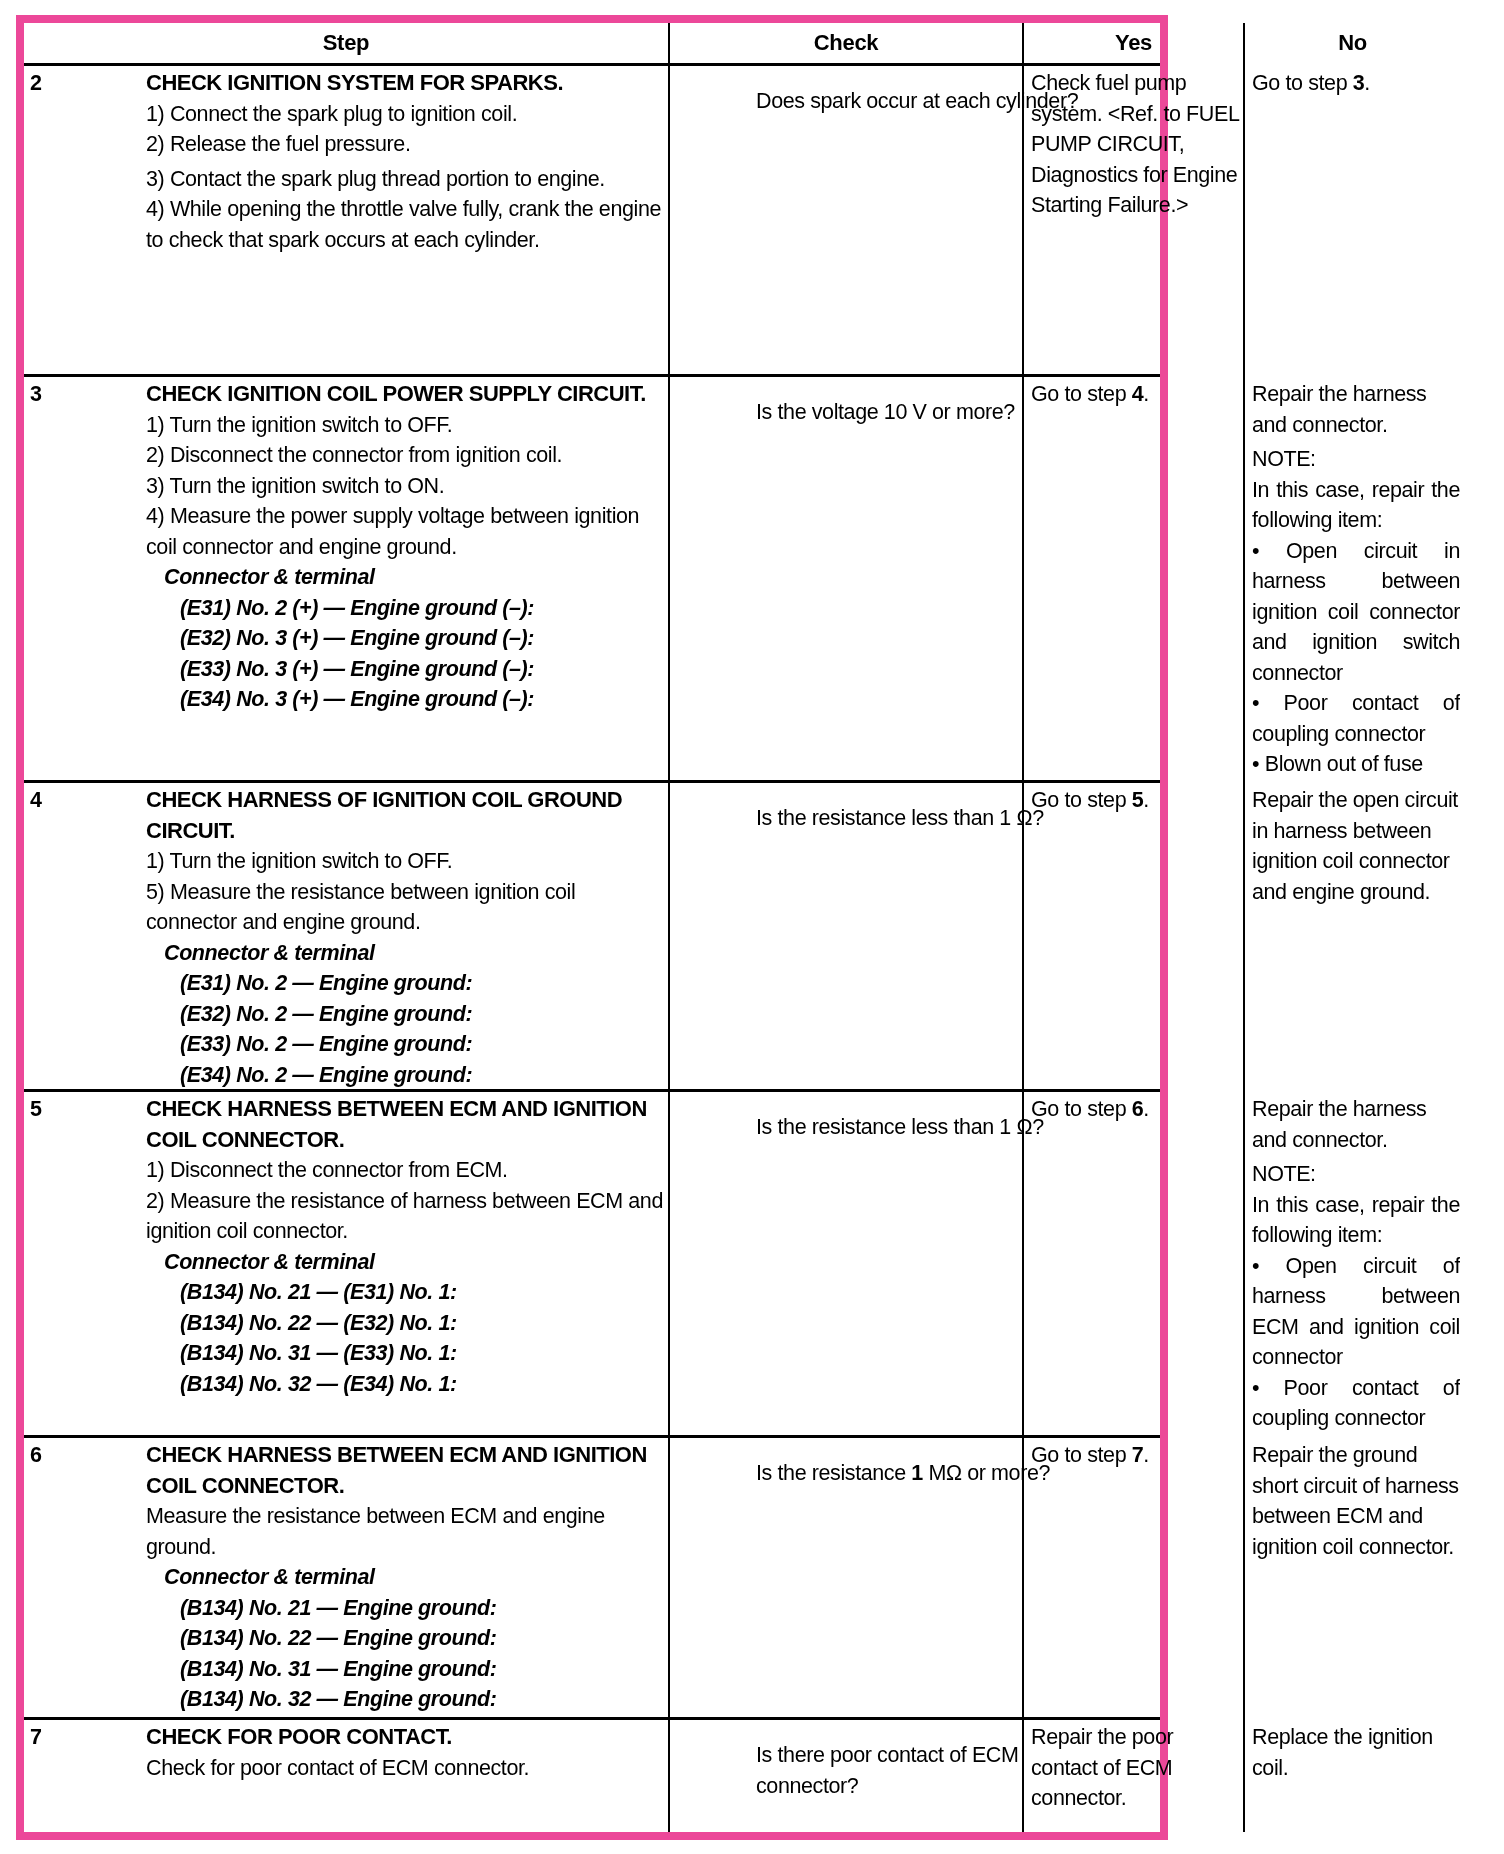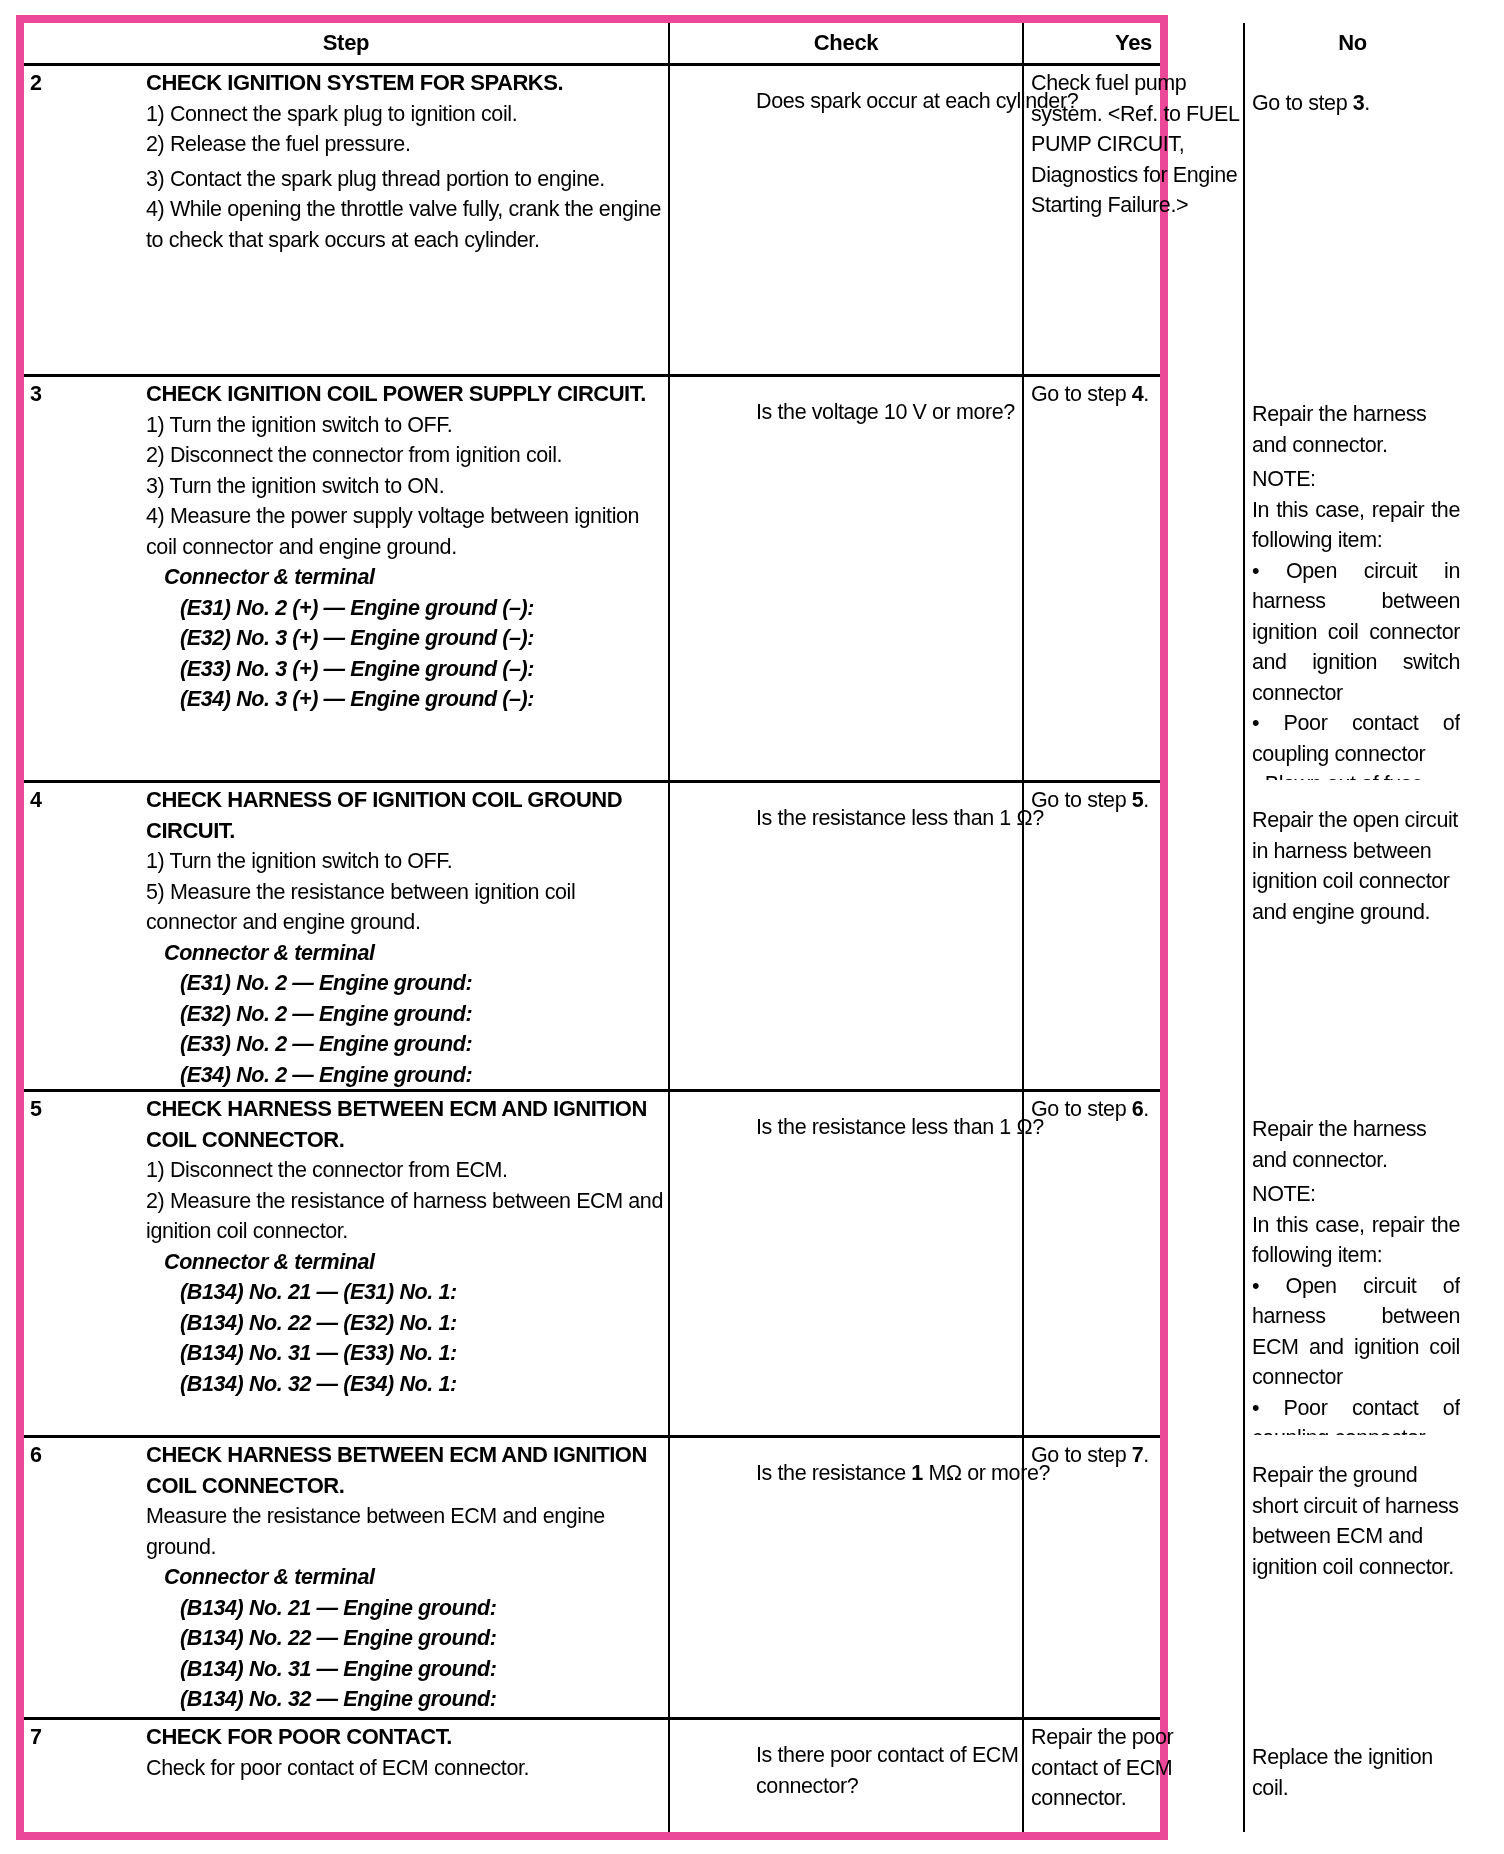--- a/index.html
+++ b/index.html
@@ -11,21 +11,21 @@
   .vline { position:absolute; width:0; border-left:2px solid #000; }
   .hdr { position:absolute; top:0; height:42px; line-height:40px; text-align:center;
          font-weight:bold; font-size:22px; letter-spacing:-0.3px; }
   .row { position:absolute; left:0; right:0; }
   .cell { position:absolute; top:0; bottom:0; box-sizing:border-box; font-size:21.5px;
           line-height:30.5px; letter-spacing:-0.4px; overflow:hidden; }
   .c-num  { left:6px;   width:100px; font-weight:bold; padding-top:2px; }
   .c-step { left:122px; width:525px; padding-top:2px; }
   .c-check{ left:684px; width:350px; padding-top:20px; padding-left:4px;margin-left:44px; }
   .c-yes  { left:1003px;width:218px; padding-top:2px; padding-left:4px; }
-  .c-no   { left:1224px;width:212px; padding-top:2px; padding-left:4px;margin-top:20px; }
+  .c-no   { left:1224px;width:212px; padding-top:2px; padding-left:4px; }
   .title  { font-weight:bold; font-size:22px; letter-spacing:-0.5px; }
   .line   { display:block; }
   .conn-h { display:block; font-weight:bold; font-style:italic; padding-left:18px; }
   .conn   { display:block; font-weight:bold; font-style:italic; padding-left:34px; }
   .gap    { display:block; height:4px; }
   .justify{ text-align:justify; text-align-last:justify; }
   b { font-weight:bold; }
 </style>
 </head>
 <body>

